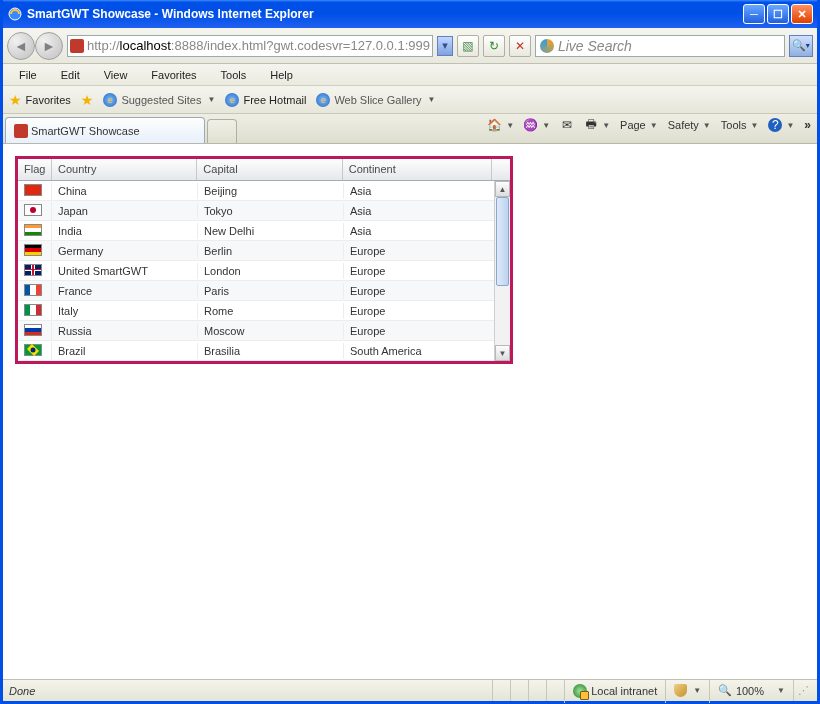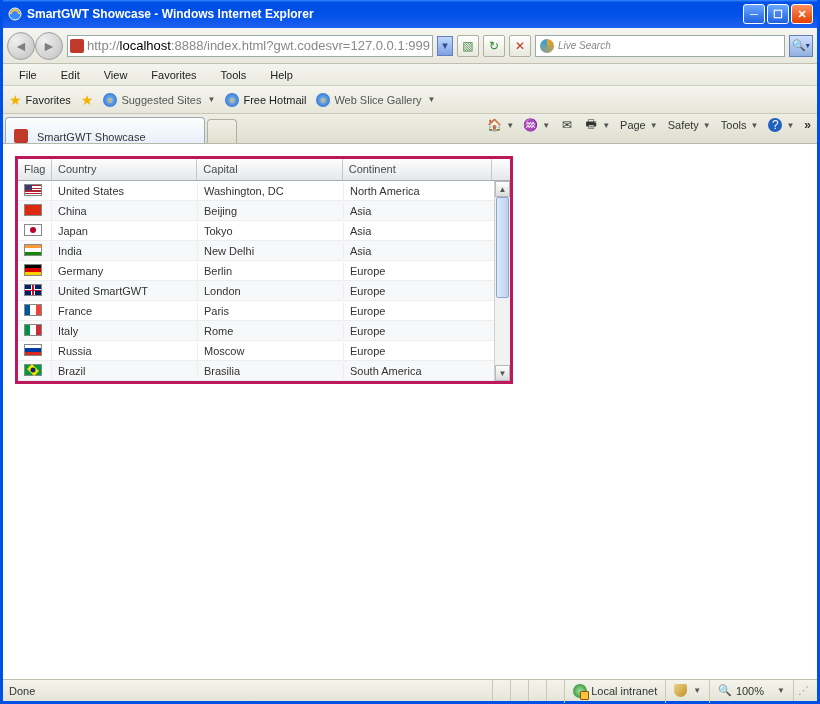--- a/index.html
+++ b/index.html
@@ -94,21 +94,21 @@
     display: flex; align-items: center; justify-content: center;
     font-size: 12px;
   }
   .search-wrap {
     flex: 1;
     height: 22px;
     background: #fff;
     border: 1px solid #9aa;
     display: flex; align-items: center;
     padding: 0 4px;
-    font-size: 10px;
+    font-size: 14px;
     color: #888;
     font-style: italic;
   }
   .bing-icon { width:14px;height:14px;margin-right:4px;display:inline-block;border-radius:50%;
     background: conic-gradient(#f0a020,#30a0e0); font-style:normal;}
   .search-go {
     width: 24px; height: 22px;
     background: linear-gradient(#d0e0ff,#90b0e0);
     border:1px solid #6080c0;
     display:flex;align-items:center;justify-content:center;
@@ -148,23 +148,22 @@
     padding: 0 2px;
     position: relative;
   }
   .tab {
     height: 26px;
     min-width: 200px;
     background: linear-gradient(#fdfefc,#e8f0fc);
     border: 1px solid #9ab;
     border-bottom: none;
     border-radius: 4px 4px 0 0;
-    display: flex; align-items: flex-end;
+    display: flex; align-items: center;
     padding: 0 8px;
-    gap: 6px;
     font-size: 11px;
     color: #333;
     margin-right: 2px;
   }
   .tab-blank {
     height: 24px; width: 30px;
     background: linear-gradient(#f0f0e8,#e0e0d0);
     border: 1px solid #b0b0a0;
     border-bottom:none;
     border-radius: 4px 4px 0 0;
@@ -237,21 +236,21 @@
   .statusbar {
     height: 22px;
     background: linear-gradient(#f4f4ec,#e4e4d8);
     border-top: 1px solid #c0c0b0;
     display: flex; align-items: center;
     padding: 0 6px;
     font-size: 11px;
     color: #333;
     gap: 0;
   }
-  .status-left { flex: 1; }
+  .status-left { flex: 1; font-style: italic; }
   .status-seg { border-left:1px solid #c8c8b8;height:100%;display:flex;align-items:center;padding:12px 8px;gap:4px;}
   .status-seg.narrow{padding:0 4px;width:18px;}
   .zone-icon{width:14px;height:14px;display:inline-block;background:radial-gradient(#a0e0a0,#208020);border-radius:50%;position:relative;}
   .zone-icon::after{content:"";position:absolute;right:-2px;bottom:-2px;width:7px;height:7px;background:#ffc040;border:1px solid #806000;border-radius:1px;}
   .shield-icon{width:13px;height:13px;display:inline-block;background:linear-gradient(135deg,#f0d080,#c09030);border-radius:2px 2px 50% 50%;}
 
   
   .fl-us{background:linear-gradient(to bottom,#b22234 0 8%,#fff 8% 16%,#b22234 16% 24%,#fff 24% 32%,#b22234 32% 40%,#fff 40% 48%,#b22234 48% 56%,#fff 56% 64%,#b22234 64% 72%,#fff 72% 80%,#b22234 80% 88%,#fff 88% 100%);position:relative;}
   .fl-us::before{content:"";position:absolute;top:0;left:0;width:45%;height:54%;background:#3c3b6e;}
   .fl-cn{background:#de2910;}
@@ -391,26 +390,20 @@
       <div class="grid-header">
         <div class="gh c-flag">Flag</div>
         <div class="gh c-country">Country</div>
         <div class="gh c-capital">Capital</div>
         <div class="gh c-continent">Continent</div>
         <div class="gh c-scroll"></div>
       </div>
       <div class="grid-body-wrap">
         <div class="grid-body" id="grid-body">
             <div class="grid-row">
-              <div class="gc c-flag"><span class="flag fl-us"></span></div>
-              <div class="gc c-country">United States</div>
-              <div class="gc c-capital">Washington, DC</div>
-              <div class="gc c-continent">North America</div>
-            </div>
-            <div class="grid-row">
               <div class="gc c-flag"><span class="flag fl-cn"></span></div>
               <div class="gc c-country">China</div>
               <div class="gc c-capital">Beijing</div>
               <div class="gc c-continent">Asia</div>
             </div>
             <div class="grid-row">
               <div class="gc c-flag"><span class="flag fl-jp"></span></div>
               <div class="gc c-country">Japan</div>
               <div class="gc c-capital">Tokyo</div>
               <div class="gc c-continent">Asia</div>

